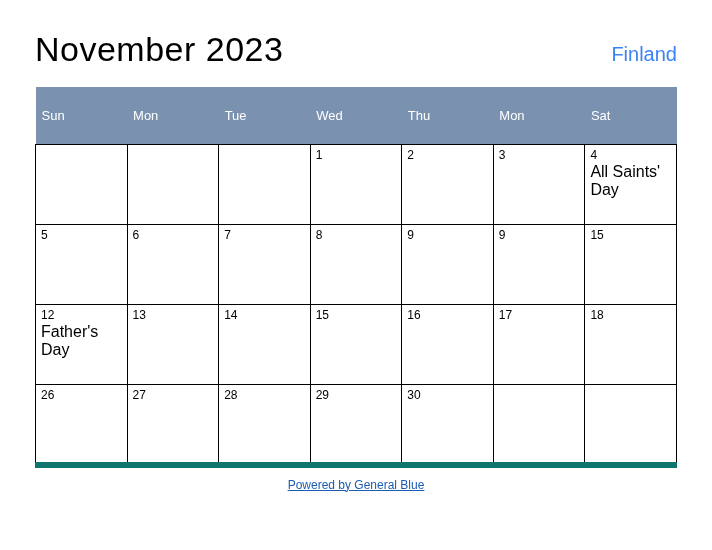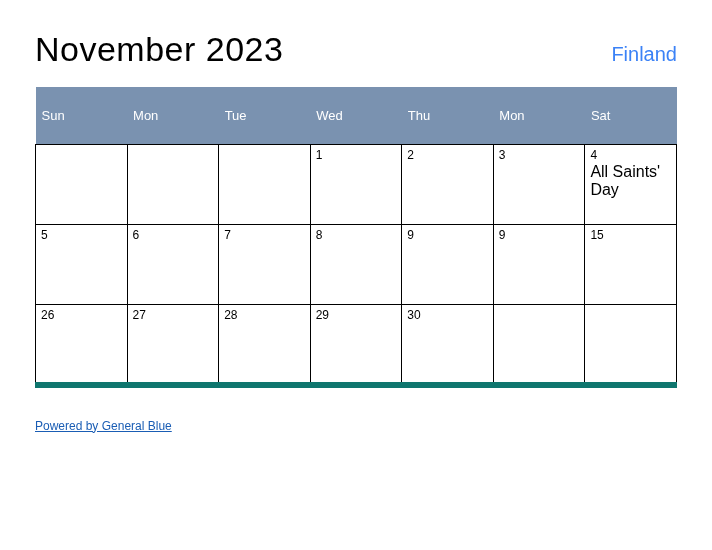--- a/index.html
+++ b/index.html
@@ -55,22 +55,22 @@
     .calendar td .daynum {
       display: block;
       font-size: 12px;
     }
     .calendar td .event {
       display: block;
       font-size: 16px;
       margin-top: 1px;
     }
     .footer {
-      text-align: left;
-      margin-top: 28px;
+      text-align: center;
+      margin-top: 7px;
     }
     .footer a {
       color: #1a5db4;
       font-size: 12px;
       text-decoration: underline;
     }
   </style>
 </head>
 <body>
 
@@ -134,20 +134,44 @@
         </td>
         <td>
           <span class="daynum">9</span>
         </td>
         <td>
           <span class="daynum">15</span>
         </td>
       </tr>
       <tr>
         <td>
+          <span class="daynum">12</span>
+          <span class="event">Father's Day</span>
+        </td>
+        <td>
+          <span class="daynum">13</span>
+        </td>
+        <td>
+          <span class="daynum">14</span>
+        </td>
+        <td>
+          <span class="daynum">15</span>
+        </td>
+        <td>
+          <span class="daynum">16</span>
+        </td>
+        <td>
+          <span class="daynum">17</span>
+        </td>
+        <td>
+          <span class="daynum">18</span>
+        </td>
+      </tr>
+      <tr>
+        <td>
           <span class="daynum">26</span>
         </td>
         <td>
           <span class="daynum">27</span>
         </td>
         <td>
           <span class="daynum">28</span>
         </td>
         <td>
           <span class="daynum">29</span>

